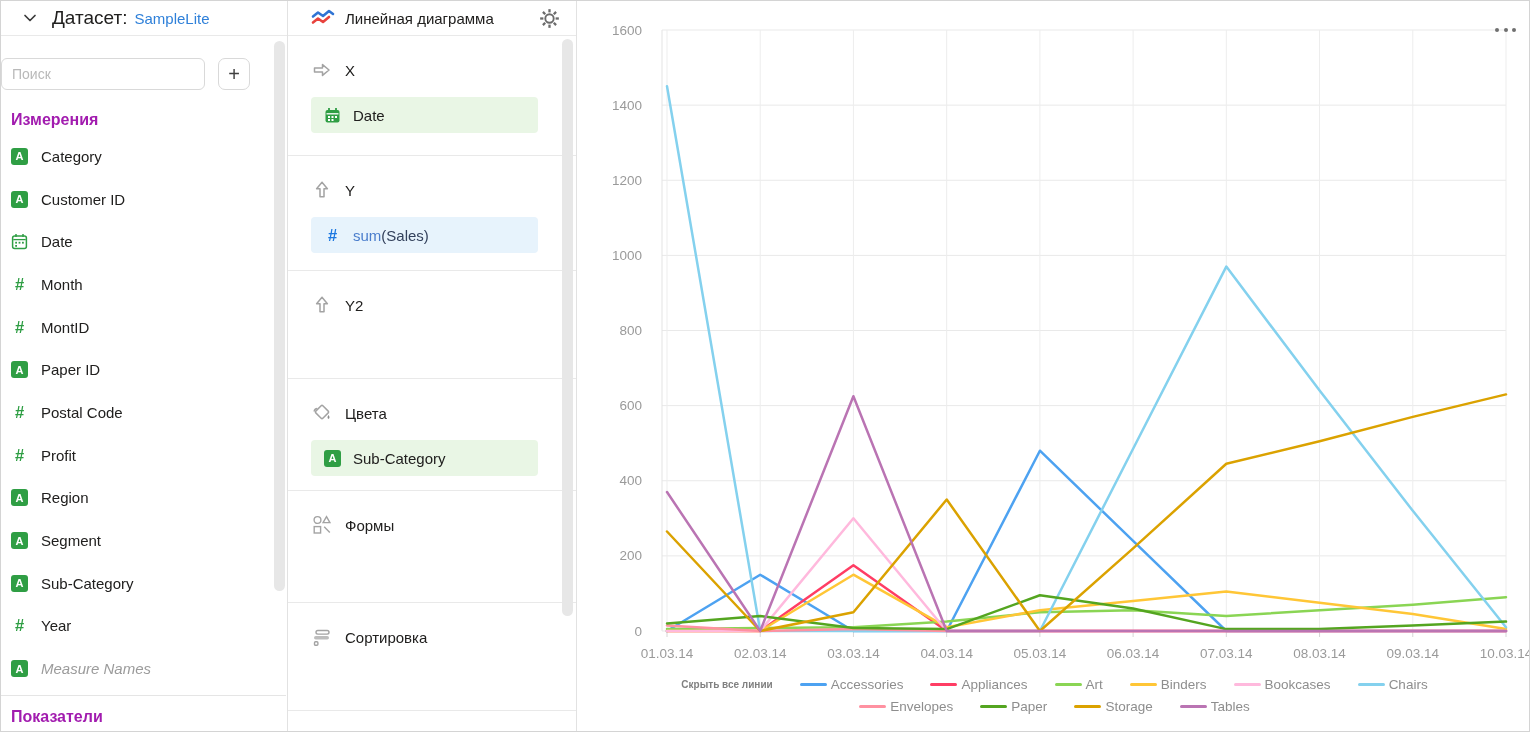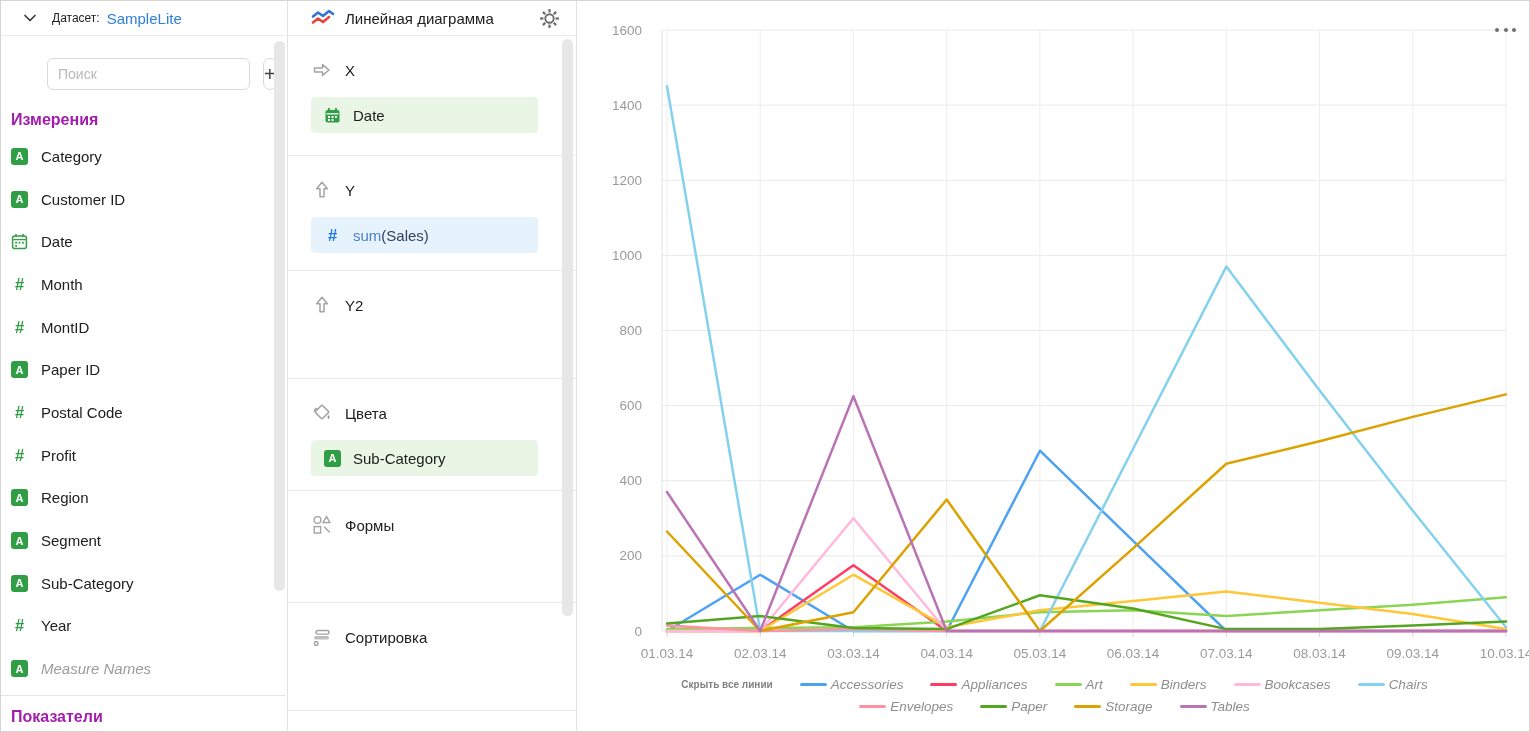--- a/index.html
+++ b/index.html
@@ -4,23 +4,23 @@
 <style>
   * { margin:0; padding:0; box-sizing:border-box; }
   html,body { background:#fff; }
   body { font-family:"Liberation Sans", sans-serif; color:#21201f; }
   #app { position:relative; width:1530px; height:732px; border:1px solid #d4d4d4; background:#fff; overflow:hidden; }
 
   
   #dataset-panel { position:absolute; left:0; top:0; width:287px; height:732px; border-right:1px solid #e2e2e2; }
   .panel-header { height:35px; border-bottom:1px solid #e9e9e9; display:flex; align-items:center; }
   #dataset-panel .panel-header { padding-left:21px; }
-  .ds-label { font-size:12px; color:#21201f; margin-left:14px; }
+  .ds-label { font-size:19px; color:#21201f; margin-left:14px; }
   .ds-name { font-size:15px; color:#2f80d9; margin-left:7px; cursor:pointer; }
-  .search-row { position:absolute; left:6px; top:57px; width:266px; display:flex;padding-left:40px; }
+  .search-row { position:absolute; left:0; top:57px; width:266px; display:flex; }
   .search-input { width:204px; height:32px; border:1px solid #d9d9d9; border-radius:6px; padding:0 10px; font-size:14px; font-family:inherit; color:#21201f; outline:none; }
   .search-input::placeholder { color:#b9b9b9; }
   .plus-btn { margin-left:13px; width:32px; height:32px; border:1px solid #d9d9d9; border-radius:7px; background:#fff; font-size:20px; line-height:28px; color:#404040; cursor:pointer; font-family:inherit; }
   .list-title { position:absolute; left:10px; font-size:16px; font-weight:bold; color:#a21caf; }
   #dimensions-title { top:110px; }
   #dim-list { position:absolute; left:10px; top:134px; width:250px; }
   .field-item { height:42.7px; display:flex; align-items:center; cursor:pointer; }
   .field-item .f-label { margin-left:13px; font-size:15px; color:#21201f; }
   .field-item.muted .f-label { color:#9b9b9b; font-style:italic; }
   .a-icon { width:17px; height:17px; background:#2f9e44; border-radius:3px; color:#fff; font-size:11px; font-weight:bold; display:flex; align-items:center; justify-content:center; flex:0 0 auto; }
@@ -50,21 +50,21 @@
   .fn-name { color:#4a7dcc; } .fn-rest { color:#33415c; }
 
   
   #chart-area { position:absolute; left:577px; top:0; width:953px; height:732px; background:#fff; }
   #chart-svg { position:absolute; left:0; top:0; }
   .ylab, .xlab { font-size:13.5px; fill:#9a9a9a; font-family:"Liberation Sans",sans-serif; }
   #chart-menu { position:absolute; top:27px; right:15px; display:flex; gap:4.5px; cursor:pointer; }
   #chart-menu i { width:4px; height:4px; border-radius:50%; background:#6f6f6f; }
   #legend { position:absolute; left:0; top:676px; width:953px; padding:0 66px; display:flex; flex-wrap:wrap; justify-content:center; column-gap:27px; row-gap:7px; align-items:center; }
   .legend-hide { font-size:10px; font-weight:bold; color:#808080; cursor:pointer; }
-  .legend-item { display:flex; align-items:center; gap:4px; cursor:pointer;font-style:italic; }
+  .legend-item { display:flex; align-items:center; gap:4px; cursor:pointer; }
   .legend-item .sw { width:27px; height:3px; border-radius:2px; }
   .legend-item .lg-label { font-size:13.5px; color:#8e8e8e; }
 </style>
 </head>
 <body>
 
 <div id="app">
 
   <div id="dataset-panel">
     <div class="panel-header">

